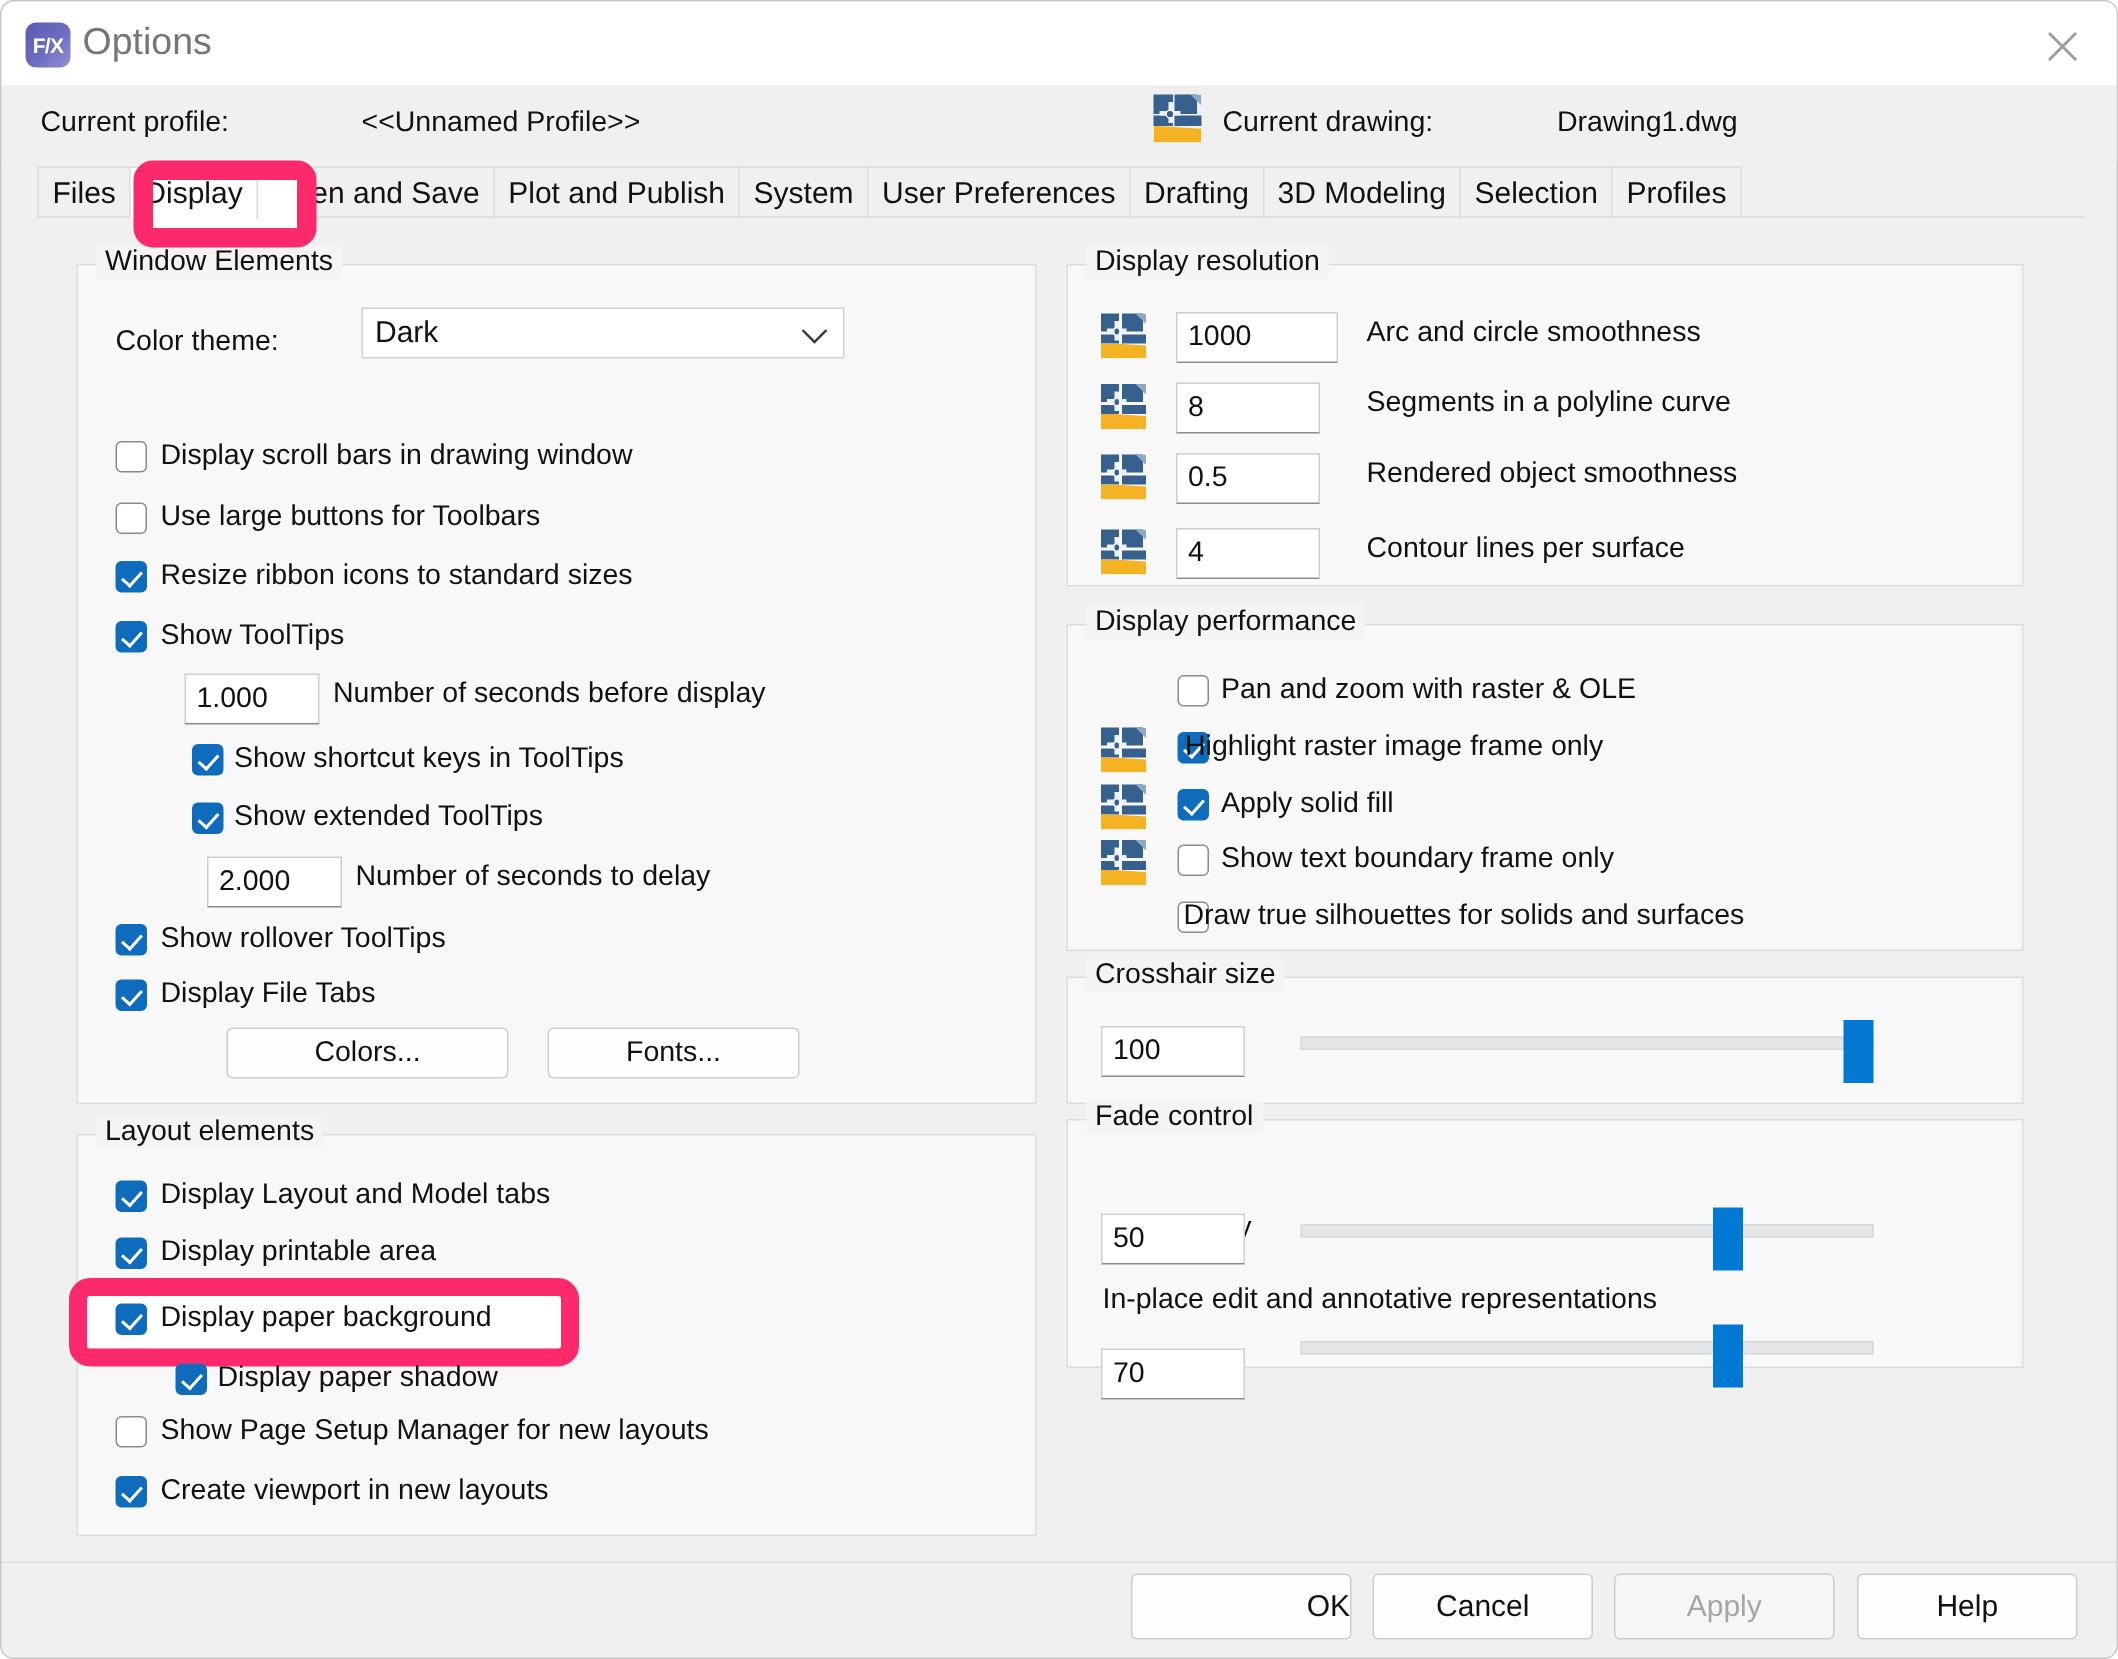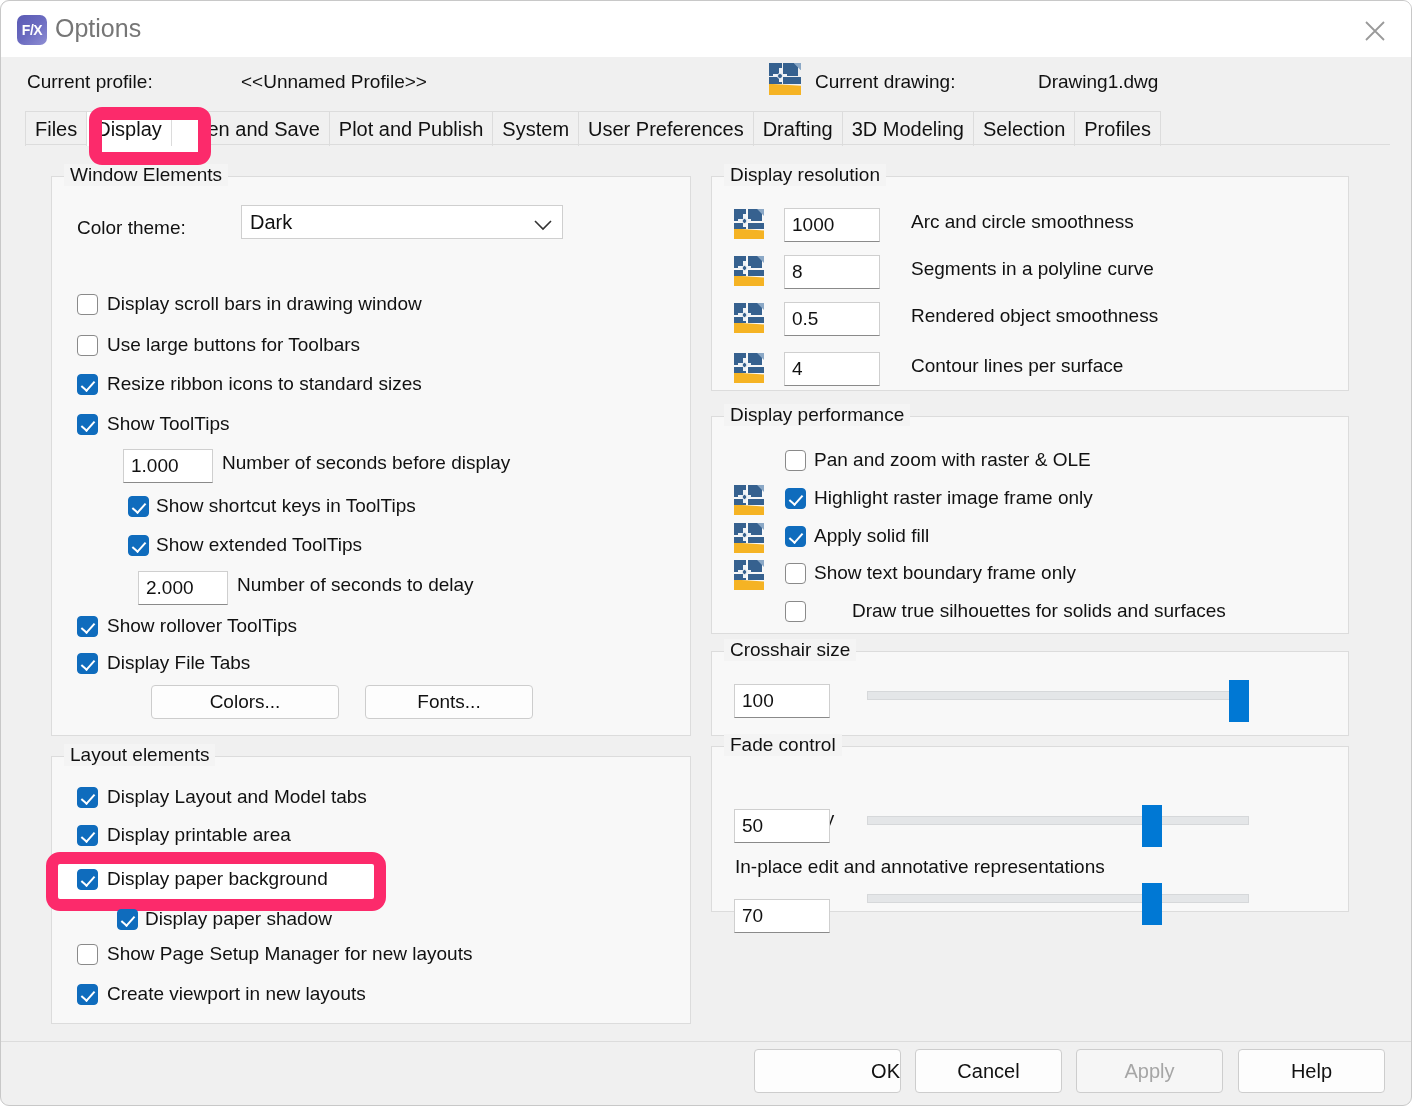--- a/index.html
+++ b/index.html
@@ -347,50 +347,50 @@
       <div class="lbl" style="left: 106px; top: 942px;">Show Page Setup Manager for new layouts</div>
       <div class="cb checked" style="left: 76px; top: 983px; background: rgb(15, 108, 189); border-color: rgb(15, 108, 189);"></div>
       <div class="lbl" style="left: 106px; top: 982px;">Create viewport in new layouts</div>
     </div>
 
   <div class="groupbox" id="grp-display-resolution">
     <div class="group-title">Display resolution</div>
   </div>
   <div id="dr-rows">
       <span style="position: absolute; left: 733px; top: 208px;"><span class="acad-icon" style="width: 30px; height: 30px; display: inline-block;"><span class="q" style="left:0;top:0;width:11.8125px;height:11.8125px"></span><span class="q" style="left:13.5px;top:0;width:14.0625px;height:11.8125px"></span><span class="fold" style="left:23.0625px;top:0;width:6.9375px;height:6.9375px;clip-path:polygon(0 0,100% 100%,100% 0)"></span><span class="q" style="left:0;top:13.5px;width:11.8125px;height:6.375px"></span><span class="q" style="left:13.5px;top:13.5px;width:16.5px;height:6.375px"></span><span class="tri" style="left:0;top:19.5px;width:30px;height:10.5px;background:#f5b324;clip-path:polygon(0 0,0 100%,100% 100%,100% 18%)"></span><span class="cross-h" style="left:3.75px;top:10.125px;width:13.5px;height:2.8125px"></span><span class="cross-v" style="left:9.1875px;top:4.875px;width:2.8125px;height:13.125px"></span><span class="dot" style="left:7.875px;top:9.375px;width:5.4375px;height:5.4375px;background:#36618f;border:1.6875px solid #eef2f6"></span></span></span>
-      <div class="tbox" style="left: 783px; top: 207px; width: 96px;">1000</div>
+      <div class="tbox" style="left: 783px; top: 207px; width: 108px;">1000</div>
       <div class="lbl" style="left: 910px; top: 210px;">Arc and circle smoothness</div>
       <span style="position: absolute; left: 733px; top: 255px;"><span class="acad-icon" style="width: 30px; height: 30px; display: inline-block;"><span class="q" style="left:0;top:0;width:11.8125px;height:11.8125px"></span><span class="q" style="left:13.5px;top:0;width:14.0625px;height:11.8125px"></span><span class="fold" style="left:23.0625px;top:0;width:6.9375px;height:6.9375px;clip-path:polygon(0 0,100% 100%,100% 0)"></span><span class="q" style="left:0;top:13.5px;width:11.8125px;height:6.375px"></span><span class="q" style="left:13.5px;top:13.5px;width:16.5px;height:6.375px"></span><span class="tri" style="left:0;top:19.5px;width:30px;height:10.5px;background:#f5b324;clip-path:polygon(0 0,0 100%,100% 100%,100% 18%)"></span><span class="cross-h" style="left:3.75px;top:10.125px;width:13.5px;height:2.8125px"></span><span class="cross-v" style="left:9.1875px;top:4.875px;width:2.8125px;height:13.125px"></span><span class="dot" style="left:7.875px;top:9.375px;width:5.4375px;height:5.4375px;background:#36618f;border:1.6875px solid #eef2f6"></span></span></span>
       <div class="tbox" style="left: 783px; top: 254px; width: 96px;">8</div>
       <div class="lbl" style="left: 910px; top: 257px;">Segments in a polyline curve</div>
       <span style="position: absolute; left: 733px; top: 302px;"><span class="acad-icon" style="width: 30px; height: 30px; display: inline-block;"><span class="q" style="left:0;top:0;width:11.8125px;height:11.8125px"></span><span class="q" style="left:13.5px;top:0;width:14.0625px;height:11.8125px"></span><span class="fold" style="left:23.0625px;top:0;width:6.9375px;height:6.9375px;clip-path:polygon(0 0,100% 100%,100% 0)"></span><span class="q" style="left:0;top:13.5px;width:11.8125px;height:6.375px"></span><span class="q" style="left:13.5px;top:13.5px;width:16.5px;height:6.375px"></span><span class="tri" style="left:0;top:19.5px;width:30px;height:10.5px;background:#f5b324;clip-path:polygon(0 0,0 100%,100% 100%,100% 18%)"></span><span class="cross-h" style="left:3.75px;top:10.125px;width:13.5px;height:2.8125px"></span><span class="cross-v" style="left:9.1875px;top:4.875px;width:2.8125px;height:13.125px"></span><span class="dot" style="left:7.875px;top:9.375px;width:5.4375px;height:5.4375px;background:#36618f;border:1.6875px solid #eef2f6"></span></span></span>
       <div class="tbox" style="left: 783px; top: 301px; width: 96px;">0.5</div>
       <div class="lbl" style="left: 910px; top: 304px;">Rendered object smoothness</div>
       <span style="position: absolute; left: 733px; top: 352px;"><span class="acad-icon" style="width: 30px; height: 30px; display: inline-block;"><span class="q" style="left:0;top:0;width:11.8125px;height:11.8125px"></span><span class="q" style="left:13.5px;top:0;width:14.0625px;height:11.8125px"></span><span class="fold" style="left:23.0625px;top:0;width:6.9375px;height:6.9375px;clip-path:polygon(0 0,100% 100%,100% 0)"></span><span class="q" style="left:0;top:13.5px;width:11.8125px;height:6.375px"></span><span class="q" style="left:13.5px;top:13.5px;width:16.5px;height:6.375px"></span><span class="tri" style="left:0;top:19.5px;width:30px;height:10.5px;background:#f5b324;clip-path:polygon(0 0,0 100%,100% 100%,100% 18%)"></span><span class="cross-h" style="left:3.75px;top:10.125px;width:13.5px;height:2.8125px"></span><span class="cross-v" style="left:9.1875px;top:4.875px;width:2.8125px;height:13.125px"></span><span class="dot" style="left:7.875px;top:9.375px;width:5.4375px;height:5.4375px;background:#36618f;border:1.6875px solid #eef2f6"></span></span></span>
       <div class="tbox" style="left: 783px; top: 351px; width: 96px;">4</div>
       <div class="lbl" style="left: 910px; top: 354px;">Contour lines per surface</div>
     </div>
 
   <div class="groupbox" id="grp-display-performance">
     <div class="group-title">Display performance</div>
   </div>
   <div id="dp-rows">
       <div class="cb" style="left: 784px; top: 449px;"></div>
       <div class="lbl" style="left: 813px; top: 448px;">Pan and zoom with raster &amp; OLE</div>
       <span style="position: absolute; left: 733px; top: 484px;"><span class="acad-icon" style="width: 30px; height: 30px; display: inline-block;"><span class="q" style="left:0;top:0;width:11.8125px;height:11.8125px"></span><span class="q" style="left:13.5px;top:0;width:14.0625px;height:11.8125px"></span><span class="fold" style="left:23.0625px;top:0;width:6.9375px;height:6.9375px;clip-path:polygon(0 0,100% 100%,100% 0)"></span><span class="q" style="left:0;top:13.5px;width:11.8125px;height:6.375px"></span><span class="q" style="left:13.5px;top:13.5px;width:16.5px;height:6.375px"></span><span class="tri" style="left:0;top:19.5px;width:30px;height:10.5px;background:#f5b324;clip-path:polygon(0 0,0 100%,100% 100%,100% 18%)"></span><span class="cross-h" style="left:3.75px;top:10.125px;width:13.5px;height:2.8125px"></span><span class="cross-v" style="left:9.1875px;top:4.875px;width:2.8125px;height:13.125px"></span><span class="dot" style="left:7.875px;top:9.375px;width:5.4375px;height:5.4375px;background:#36618f;border:1.6875px solid #eef2f6"></span></span></span>
       <div class="cb checked" style="left: 784px; top: 487px; background: rgb(15, 108, 189); border-color: rgb(15, 108, 189);"></div>
-      <div class="lbl" style="left: 813px; top: 486px;">Highlight raster image frame only</div>
+      <div class="lbl" style="left: 789px; top: 486px;">Highlight raster image frame only</div>
       <span style="position: absolute; left: 733px; top: 522px;"><span class="acad-icon" style="width: 30px; height: 30px; display: inline-block;"><span class="q" style="left:0;top:0;width:11.8125px;height:11.8125px"></span><span class="q" style="left:13.5px;top:0;width:14.0625px;height:11.8125px"></span><span class="fold" style="left:23.0625px;top:0;width:6.9375px;height:6.9375px;clip-path:polygon(0 0,100% 100%,100% 0)"></span><span class="q" style="left:0;top:13.5px;width:11.8125px;height:6.375px"></span><span class="q" style="left:13.5px;top:13.5px;width:16.5px;height:6.375px"></span><span class="tri" style="left:0;top:19.5px;width:30px;height:10.5px;background:#f5b324;clip-path:polygon(0 0,0 100%,100% 100%,100% 18%)"></span><span class="cross-h" style="left:3.75px;top:10.125px;width:13.5px;height:2.8125px"></span><span class="cross-v" style="left:9.1875px;top:4.875px;width:2.8125px;height:13.125px"></span><span class="dot" style="left:7.875px;top:9.375px;width:5.4375px;height:5.4375px;background:#36618f;border:1.6875px solid #eef2f6"></span></span></span>
       <div class="cb checked" style="left: 784px; top: 525px; background: rgb(15, 108, 189); border-color: rgb(15, 108, 189);"></div>
       <div class="lbl" style="left: 813px; top: 524px;">Apply solid fill</div>
       <span style="position: absolute; left: 733px; top: 559px;"><span class="acad-icon" style="width: 30px; height: 30px; display: inline-block;"><span class="q" style="left:0;top:0;width:11.8125px;height:11.8125px"></span><span class="q" style="left:13.5px;top:0;width:14.0625px;height:11.8125px"></span><span class="fold" style="left:23.0625px;top:0;width:6.9375px;height:6.9375px;clip-path:polygon(0 0,100% 100%,100% 0)"></span><span class="q" style="left:0;top:13.5px;width:11.8125px;height:6.375px"></span><span class="q" style="left:13.5px;top:13.5px;width:16.5px;height:6.375px"></span><span class="tri" style="left:0;top:19.5px;width:30px;height:10.5px;background:#f5b324;clip-path:polygon(0 0,0 100%,100% 100%,100% 18%)"></span><span class="cross-h" style="left:3.75px;top:10.125px;width:13.5px;height:2.8125px"></span><span class="cross-v" style="left:9.1875px;top:4.875px;width:2.8125px;height:13.125px"></span><span class="dot" style="left:7.875px;top:9.375px;width:5.4375px;height:5.4375px;background:#36618f;border:1.6875px solid #eef2f6"></span></span></span>
       <div class="cb" style="left: 784px; top: 562px;"></div>
       <div class="lbl" style="left: 813px; top: 561px;">Show text boundary frame only</div>
       <div class="cb" style="left: 784px; top: 600px;"></div>
-      <div class="lbl" style="left: 851px; top: 599px; text-align: center;">Draw true silhouettes for solids and surfaces</div>
+      <div class="lbl" style="left: 788px; top: 599px; text-align: center;">Draw true silhouettes for solids and surfaces</div>
     </div>
 
   <div class="groupbox" id="grp-crosshair">
     <div class="group-title">Crosshair size</div>
   </div>
   <div class="tbox" style="left:733px; top:683px; width:96px;">100</div>
   <div class="slider" id="sld-crosshair" style="left:866px; top:679px; width:382px; height:42px;">
     <div class="track"></div>
     <div class="thumb" style="left: 362px; background: rgb(0, 120, 212);"></div>
   </div>

